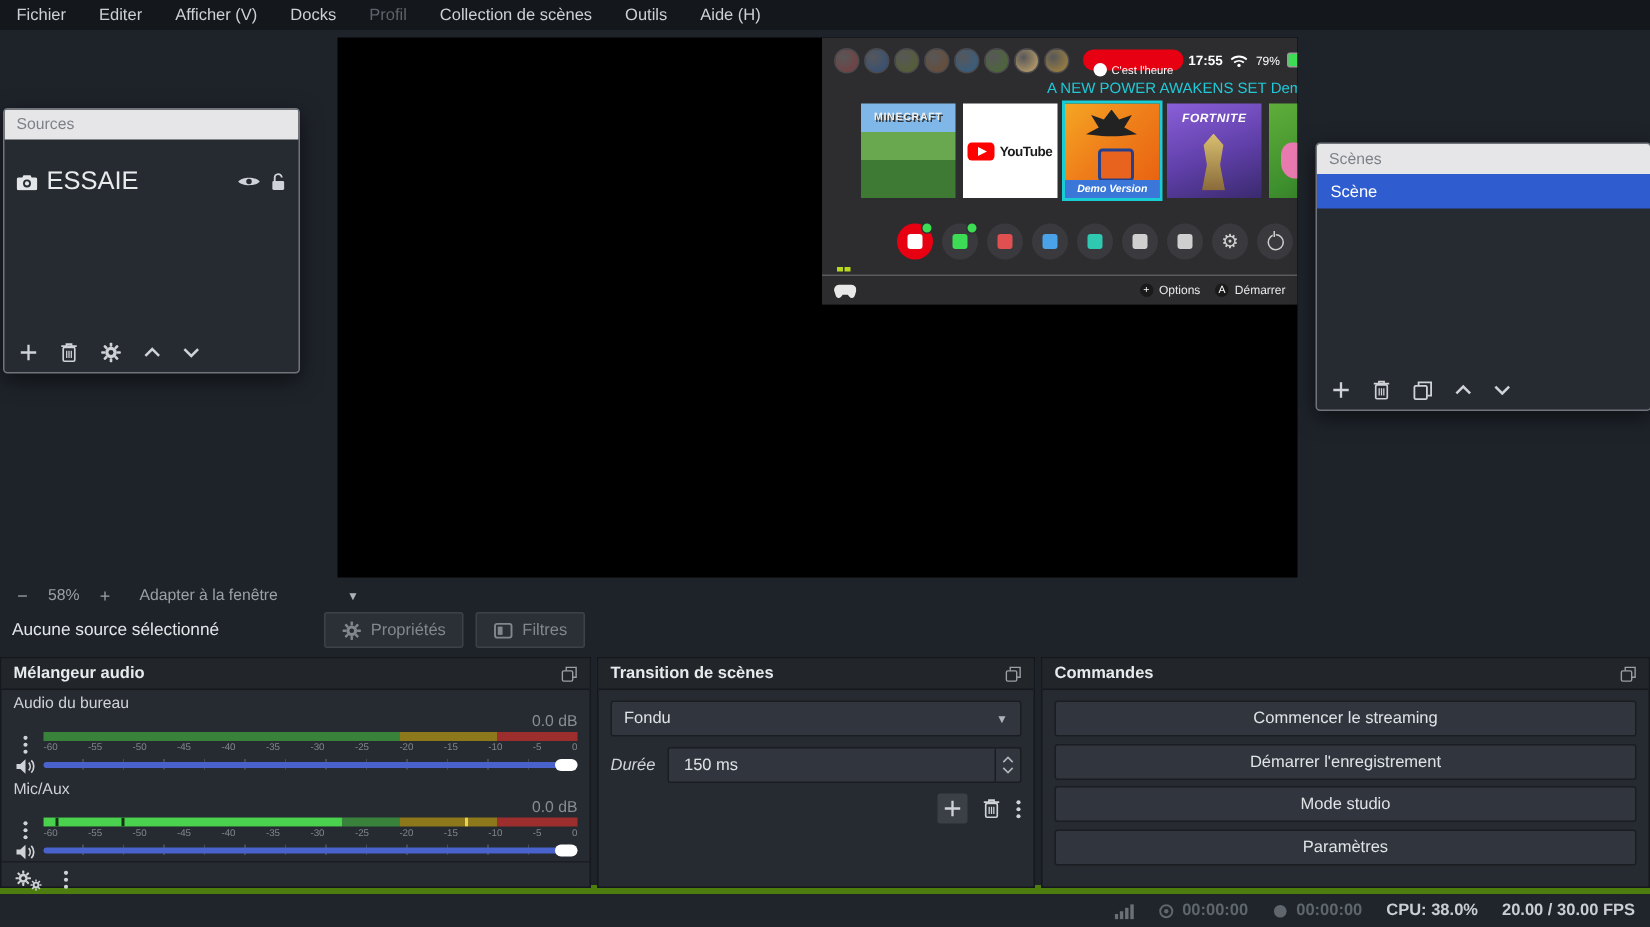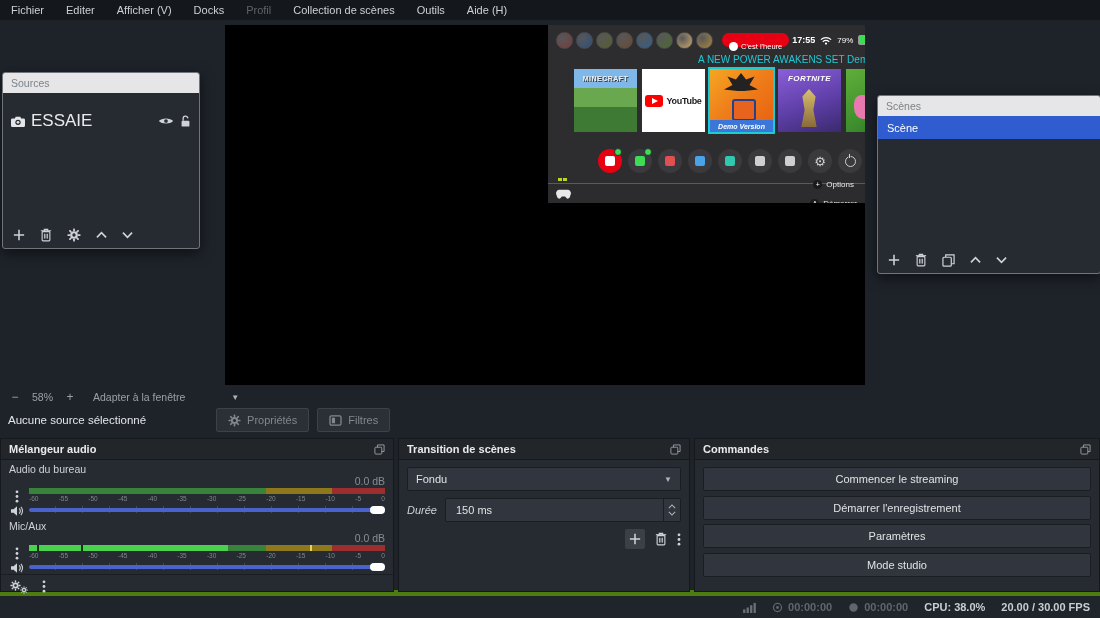--- a/index.html
+++ b/index.html
@@ -48,21 +48,21 @@
   .dock-glyph{width:10px;height:10px;border-radius:2px;display:block;}
   .g-settings{background:transparent!important;width:auto;height:auto;font-style:normal;}
   .g-settings::before{content:"⚙";color:#cfcfcf;font-size:13px;line-height:1;}
   .g-power{background:transparent!important;border:1.5px solid #cfcfcf;border-radius:50%;width:9px;height:9px;position:relative;}
   .g-power::before{content:"";position:absolute;left:3.2px;top:-3px;width:1.6px;height:5px;background:#3a3a3e;box-shadow:0 0 0 .5px #3a3a3e;}
   .g-power::after{content:"";position:absolute;left:3.4px;top:-2.5px;width:1.4px;height:4px;background:#cfcfcf;}
   .notif-dot{position:absolute;right:0;top:-1px;width:6px;height:6px;border-radius:50%;background:#3ddc55;border:1px solid #2d2d30;}
   .sw-bottom{position:absolute;left:0;right:0;bottom:0;height:19px;background:#2c2c2e;border-top:1px solid #5a5a5e;display:flex;align-items:center;padding:0 8px;gap:6px;}
   .sw-bottom .mini-batt{position:absolute;left:10px;top:-6px;display:flex;gap:1px;}
   .sw-bottom .mini-batt i{width:4px;height:3px;background:#b8d820;display:block;}
-  .sw-bottom .right{margin-left:auto;display:flex;align-items:center;gap:10px;flex-direction:column;}
+  .sw-bottom .right{margin-left:auto;display:flex;align-items:center;gap:10px;}
   .sw-btn{display:flex;align-items:center;gap:4px;font-size:8px;color:#e8e8e8;}
   .sw-btn .key{width:9px;height:9px;border-radius:50%;background:#1a1a1a;color:#fff;font-size:7px;line-height:9px;text-align:center;flex:none;}
   
   .fdock{position:absolute;background:#262b31;border:1px solid #70757b;border-radius:3px;box-shadow:0 4px 14px rgba(0,0,0,.55);display:flex;flex-direction:column;overflow:hidden;}
   .fdock-header{height:20px;background:#e6e6e8;color:#7d8288;font-size:10.5px;display:flex;align-items:center;padding:0 8px;flex:none;cursor:move;}
   .fdock-body{flex:1;display:flex;flex-direction:column;}
   .src-item{height:24px;display:flex;align-items:center;gap:6px;padding:16px 8px;font-size:17px;color:#e8eaec;}
   .src-item .grow{flex:1;}
   .scene-item{height:23px;display:flex;align-items:center;padding:0 9px;font-size:11px;color:#fff;background:#2f5dcf;}
   .fdock-toolbar{margin-top:auto;height:26px;display:flex;align-items:center;gap:15px;padding:0 10px;color:#cfd3d7;flex:none;}
@@ -631,22 +631,22 @@
           <span>Commandes</span>
           <span class="pop">
               <svg class="ic" width="11" height="11">
                 <use href="#i-popout"></use>
               </svg>
             </span>
         </div>
         <div class="body">
           <div class="cbtn">Commencer le streaming</div>
           <div class="cbtn">Démarrer l'enregistrement</div>
+          <div class="cbtn">Mode studio</div>
           <div class="cbtn">Paramètres</div>
-          <div class="cbtn">Mode studio</div>
         </div>
       </div>
     </div>
   </div>
 
   <div class="statusbar">
     <span class="sb-group" style="color:#6a7076">
       <svg class="ic" width="13" height="11">
           <use href="#i-signal"></use>
         </svg>

